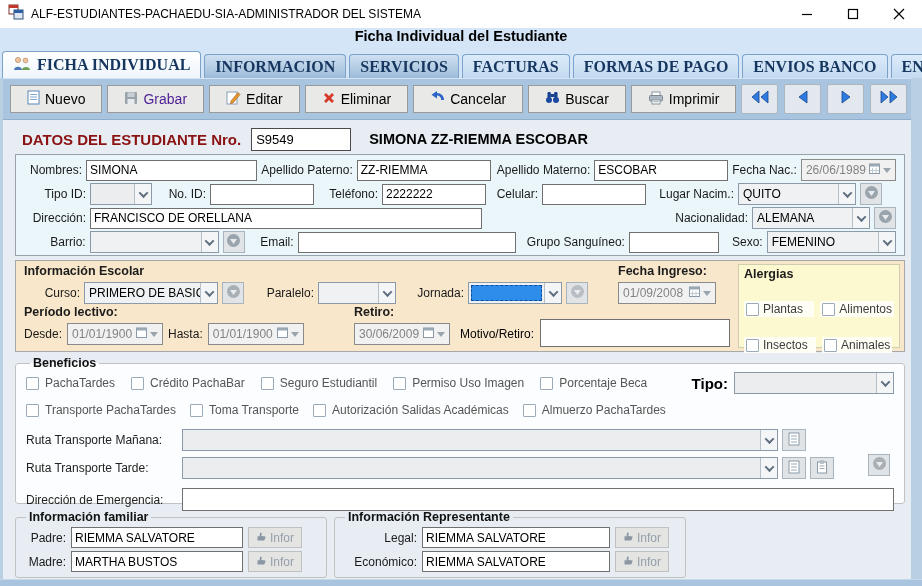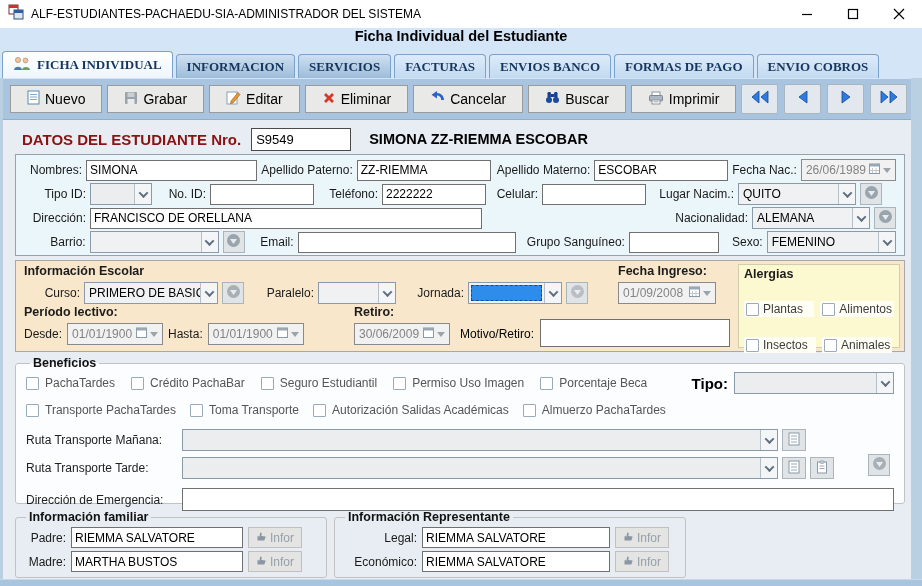--- a/index.html
+++ b/index.html
@@ -13,33 +13,33 @@
               display:flex; align-items:center; padding-left:8px; }
   .apptitle { font-size:12px; color:#000; margin-left:7px; white-space:nowrap; }
   .wincontrols { margin-left:auto; display:flex; height:100%; }
   .wbtn { width:46px; height:100%; display:flex; align-items:center; justify-content:center; }
 
   
   .band { position:absolute; top:28px; left:0; right:0; height:50px; background:#d3e5f6; }
   .pagetitle { text-align:center; font-weight:bold; font-size:14.5px; color:#000; padding-top:0; }
   .tabs { position:absolute; bottom:0; left:2px; right:0; display:flex; align-items:flex-end; }
   .tab { height:24px; display:flex; align-items:center; padding:0 10px; margin-right:3px;
-         font-family:"Liberation Serif", serif; font-weight:bold; font-size:13px; color:#16365f;
+         font-family:"Liberation Serif", serif; font-weight:bold; font-size:16px; color:#16365f;
          border:1px solid #7ba2c8; border-bottom:none; border-radius:4px 4px 0 0;
          background:linear-gradient(#dcebfa,#c3daf0); white-space:nowrap; }
   .tab.dark { background:linear-gradient(#cfe0f1,#9dbcd9); }
   .tab.active { height:27px; background:linear-gradient(#ffffff,#eef6fd); gap:6px; }
 
   
   .toolbar { position:absolute; top:78px; left:0; right:0; height:42px; background:#a9c4de;
              border-top:1px solid #d5e4f2; border-bottom:1px solid #8fafcd;
              display:flex; align-items:center; padding:0 10px; white-space:nowrap; overflow:hidden; }
   .tbtn { display:flex; align-items:center; gap:5px; height:28px; padding:0 16px; margin-right:5px;
           background:#e9e9e7; border:1px solid #9a9a9a; font-size:14px; color:#000; cursor:default; }
-  .tbtn.disabled { color:#000000;align-items:center; }
+  .tbtn.disabled { color:#4c1d95;align-items:center; }
   .navgroup { display:flex; gap:6px; margin-left:auto; }
   .navbtn { width:37px; height:30px; background:#e2e8ed; border:1px solid #aab6c0; border-radius:2px;
             display:flex; align-items:center; justify-content:center; }
   .foliowrap { display:flex; align-items:center; margin-left:22px; gap:8px; }
   .foliolabel { font-weight:bold; font-size:13.5px; color:#000; }
   .foliofield { width:100px; height:24px; background:#b8d2ea; border:1px solid #46596b;
                 font-size:13.5px; color:#000; padding:0 4px; font-family:"Liberation Sans",sans-serif; }
 
   
   .content { position:absolute; top:120px; left:0; right:0; bottom:7px; background:#e7edf3; }
@@ -162,24 +162,24 @@
       <div class="tab dark">
           <span>INFORMACION</span>
         </div>
       <div class="tab dark">
           <span>SERVICIOS</span>
         </div>
       <div class="tab">
           <span>FACTURAS</span>
         </div>
       <div class="tab">
+          <span>FORMAS DE PAGO</span>
+        </div>
+      <div class="tab">
           <span>ENVIOS BANCO</span>
-        </div>
-      <div class="tab">
-          <span>FORMAS DE PAGO</span>
         </div>
       <div class="tab">
           <span>ENVIO COBROS</span>
         </div>
     </div>
   </div>
 
   <div class="toolbar">
     <div class="tbtn">
       <span><svg width="13" height="15" viewBox="0 0 13 15">

